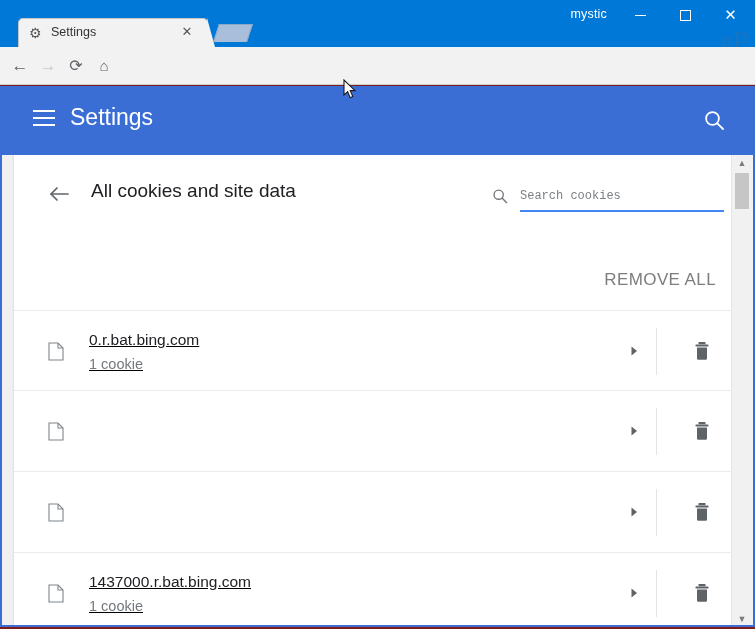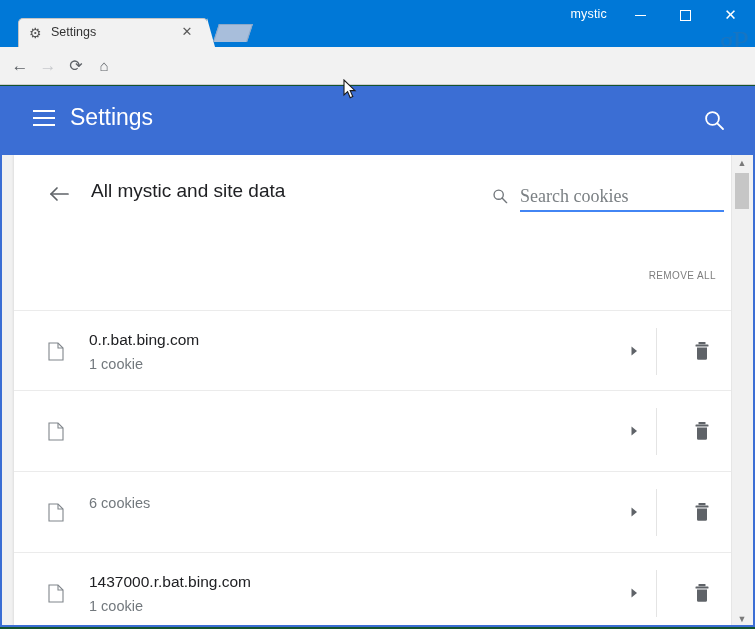--- a/index.html
+++ b/index.html
@@ -9,21 +9,21 @@
     height: 629px;
     overflow: hidden;
     font-family: "Liberation Sans", sans-serif;
     background: #ffffff;
   }
 
   #window {
     position: relative;
     width: 755px;
     height: 629px;
-    background: #14532d;
+    background: #7f1d1d;
     overflow: hidden;
   }
 
   
   #titlebar {
     position: absolute;
     left: 0; top: 0;
     width: 755px; height: 47px;
     background: #0078d7;
   }
@@ -380,36 +380,36 @@
     left: 10px; top: 5px;
     width: 16px; height: 16px;
   }
   #search-input {
     position: absolute;
     left: 38px; top: 0;
     width: 194px; height: 26px;
     border: none;
     outline: none;
     background: transparent;
-    font-family: Liberation Serif, serif;
-    font-size: 18px;
+    font-family: Liberation Mono, monospace;
+    font-size: 12px;
     color: #202124;
   }
   #search-input::placeholder { color: #7b8084; opacity: 1; }
   #search-underline {
     position: absolute;
     left: 38px; top: 27px;
     width: 204px; height: 2px;
     background: #4285f4;
   }
 
   #remove-all {
     position: absolute;
     right: 19px; top: 115px;
-    font-size: 10px;
+    font-size: 17px;
     letter-spacing: 0.4px;
     color: #7d7d7d;
     cursor: pointer;
     background: none;
     border: none;
     font-family: "Liberation Sans", sans-serif;
   }
 
   #cookie-list {
     position: absolute;
@@ -425,20 +425,21 @@
   .row:first-child { border-top: 1px solid #ebebeb; }
   .row-icon {
     position: absolute;
     left: 34px; top: 31px;
     width: 16px; height: 19px;
   }
   .row-text {
     position: absolute;
     left: 75px; top: 18px;
     right: 130px;
+    text-decoration: underline;
   }
   .row-title {
     font-size: 15.5px;
     color: #202124;
     white-space: nowrap;
     overflow: hidden;
     text-overflow: ellipsis;
     line-height: 22px;
   }
   .row-sub {
@@ -624,21 +625,21 @@
 
     <div id="card">
 
       <div id="subheader">
         <div id="back-arrow">
           <svg width="26" height="26" viewBox="0 0 26 26">
             <path d="M22 13 H5" stroke="#5f6368" stroke-width="1.7" stroke-linecap="round"></path>
             <path d="M11 7 L5 13 L11 19" fill="none" stroke="#5f6368" stroke-width="1.7" stroke-linecap="round" stroke-linejoin="round"></path>
           </svg>
         </div>
-        <div id="page-title">All mystic and site data</div>
+        <div id="page-title">All cookies and site data</div>
 
         <div id="search-wrap">
           <span id="search-icon">
             <svg width="16" height="16" viewBox="0 0 18 18">
               <circle cx="7.5" cy="7.5" r="5.2" fill="none" stroke="#70757a" stroke-width="1.5"></circle>
               <path d="M11.3 11.3 L16.5 16.5" stroke="#70757a" stroke-width="1.5" stroke-linecap="round"></path>
             </svg>
           </span>
           <input id="search-input" type="text" placeholder="Search cookies" style="">
           <div id="search-underline"></div>
@@ -700,21 +701,20 @@
         </div>
 
         <div class="row">
           <span class="row-icon">
             <svg width="16" height="19" viewBox="0 0 16 19">
               <path d="M1 1 h9 l5 5 v12 h-14 z" fill="none" stroke="#80868b" stroke-width="1.1"></path>
               <path d="M10 1 v5 h5" fill="none" stroke="#80868b" stroke-width="1.1"></path>
             </svg>
           </span>
           <div class="row-text">
-            <div class="row-sub">6 cookies</div>
           </div>
           <span class="row-expand">
             <svg width="14" height="14" viewBox="0 0 14 14">
                 <path d="M4.5 2.5 L10 7 L4.5 11.5 z" fill="#5f6368"></path>
               </svg>
           </span>
           <span class="row-divider"></span>
           <span class="row-trash">
             <svg width="18" height="20" viewBox="0 0 18 20">
               <rect x="5.5" y="1" width="7" height="2.2" rx="0.5" fill="#5f6368"></rect>

